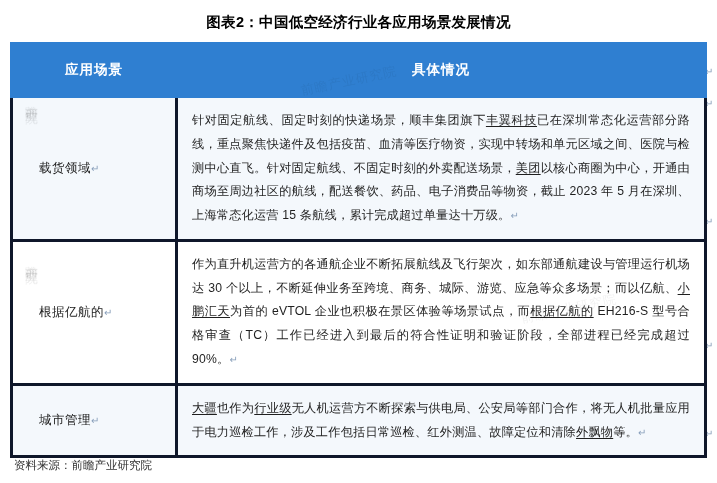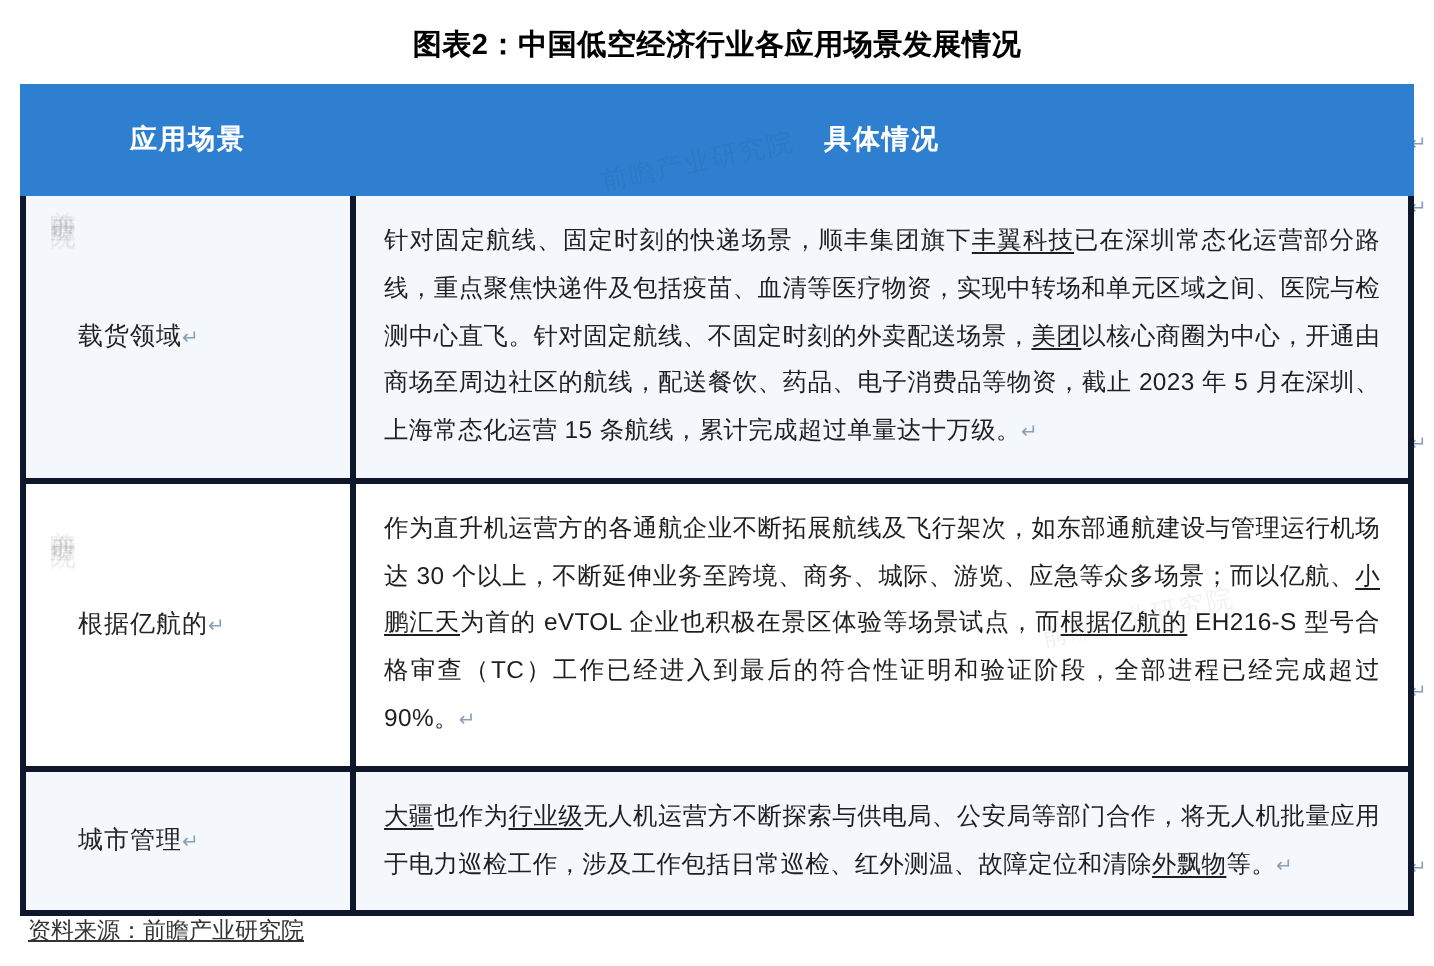--- a/index.html
+++ b/index.html
@@ -102,21 +102,20 @@
     position: absolute;
     left: 0;
     right: 0;
     bottom: 10px;
     padding: 0 14px;
     display: flex;
     justify-content: space-between;
     align-items: flex-start;
     font-size: 11.5px;
     color: #333;
-    text-decoration: underline;
   }
   .footer .right {
     color: #555;
   }
 
   
   .pilcrow-col {
     position: absolute;
     right: 2px;
     top: 0;

